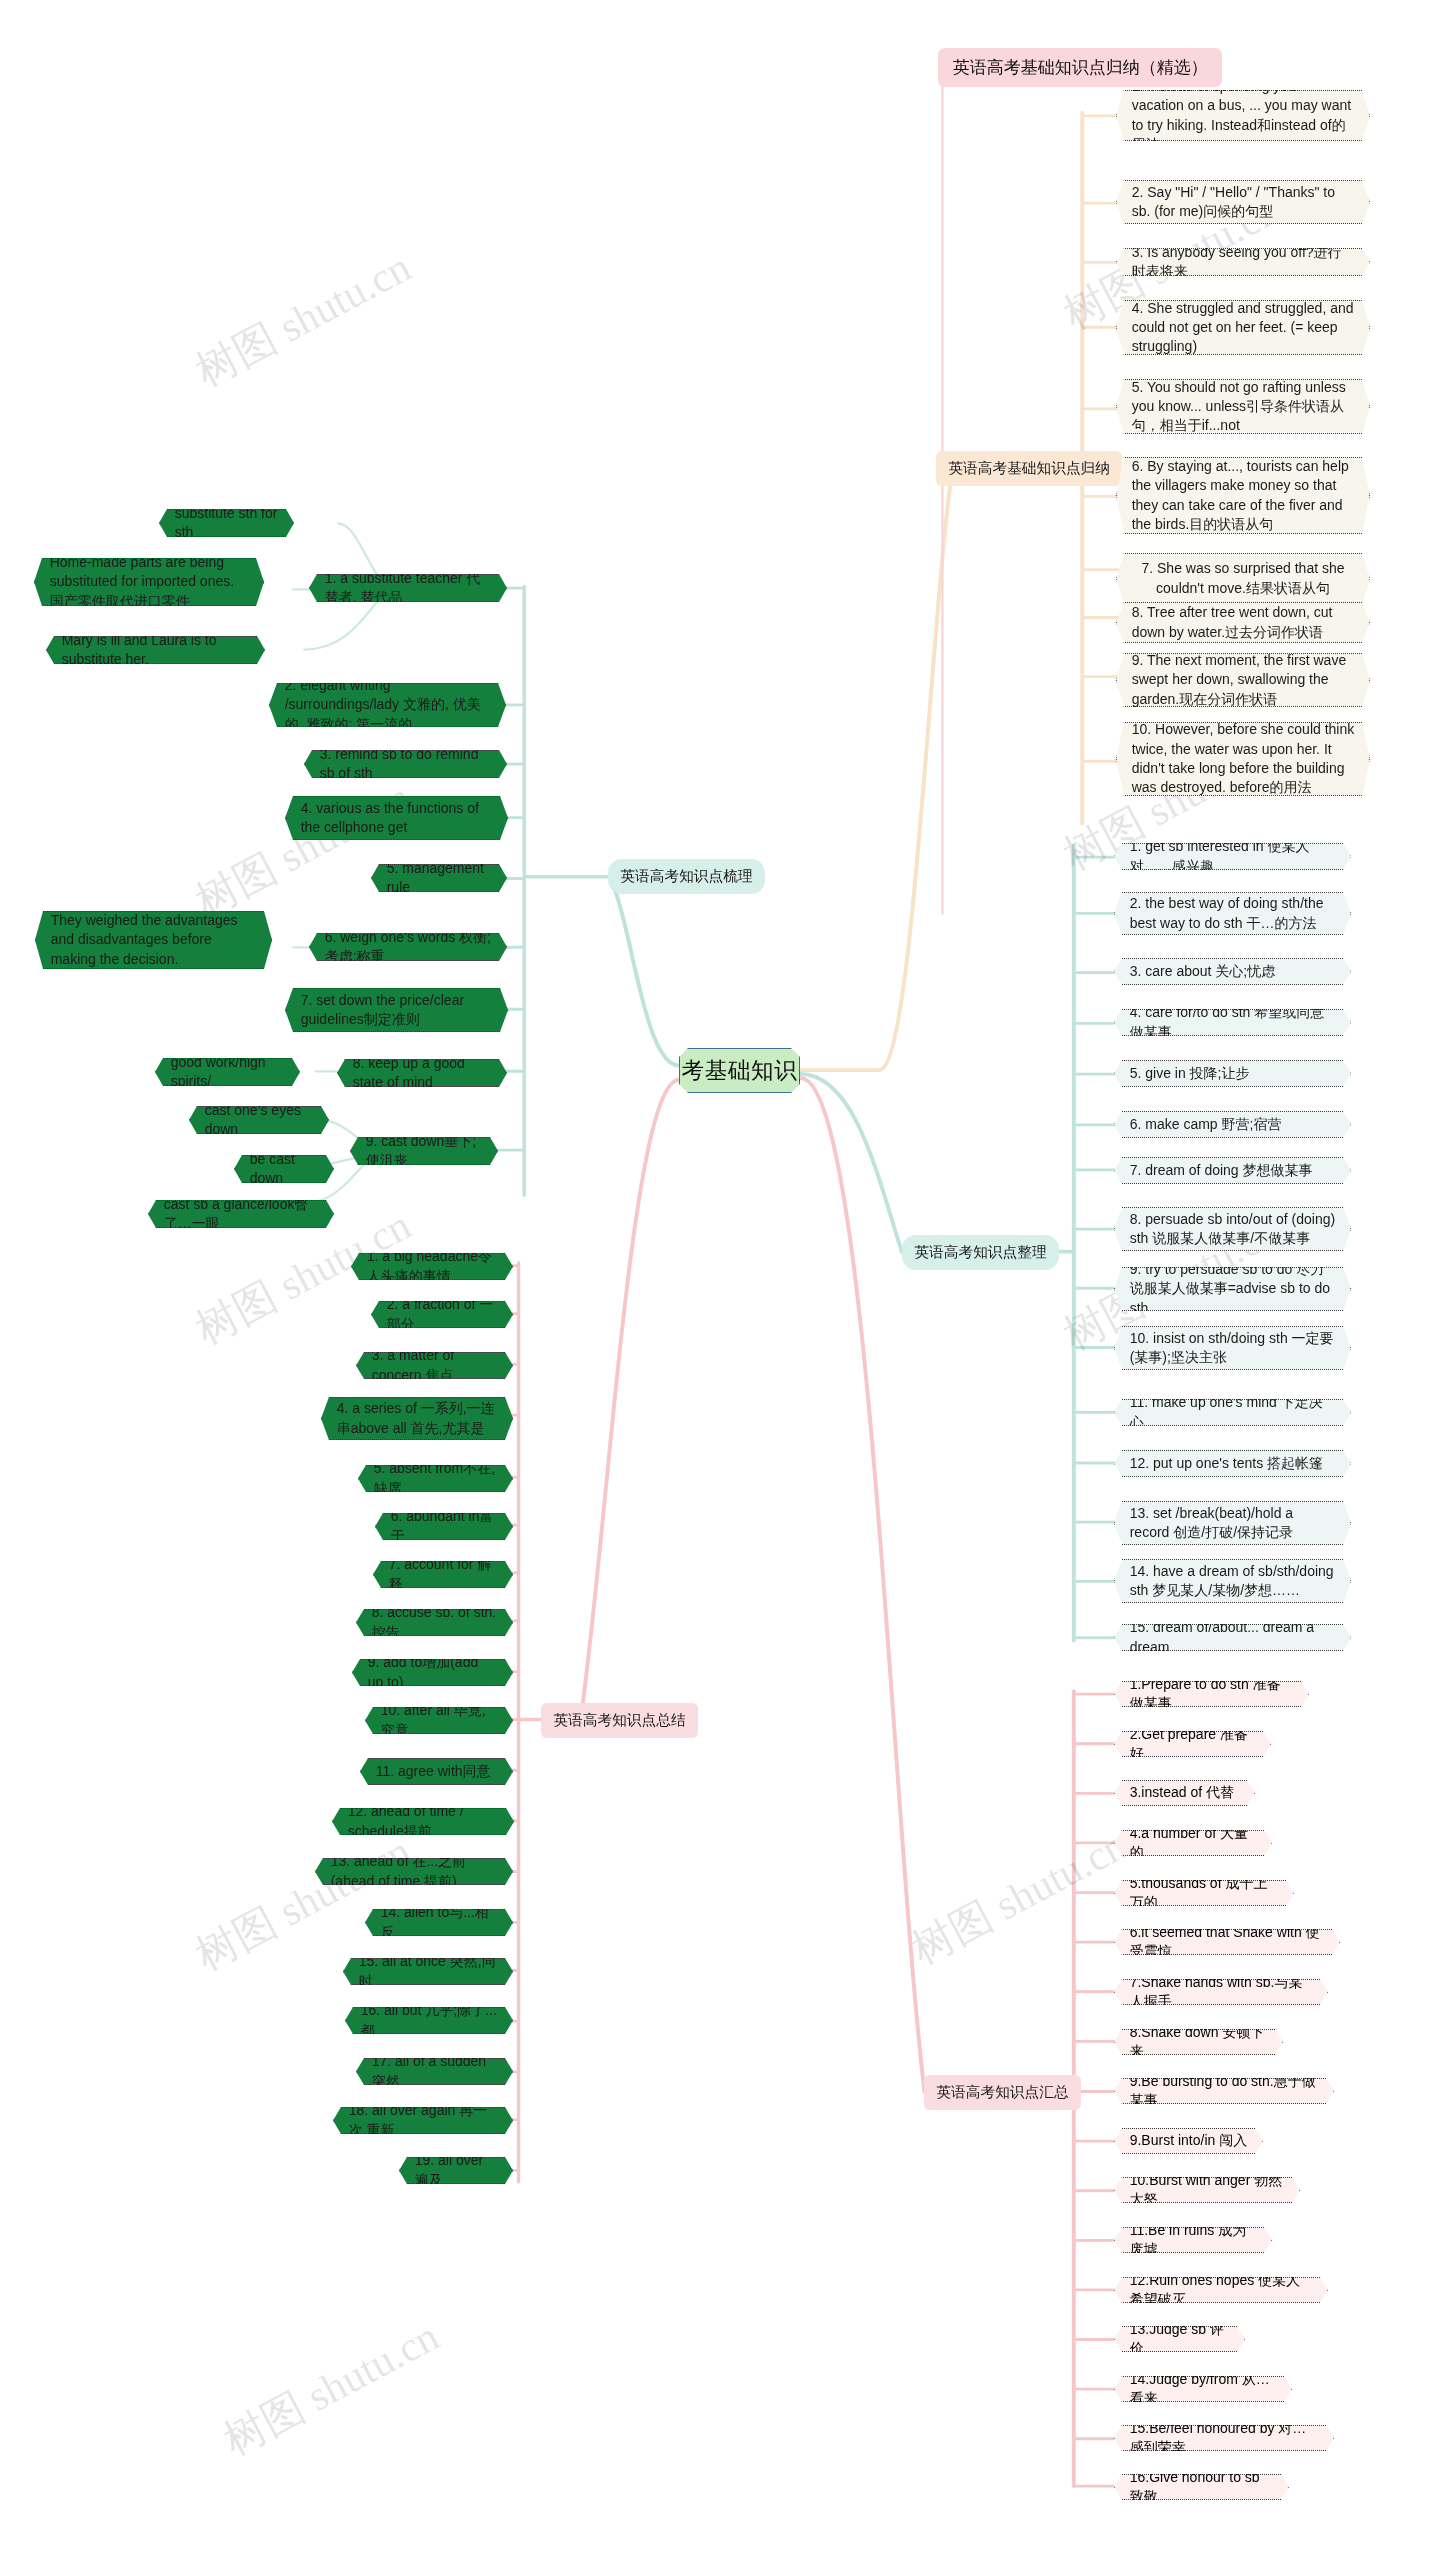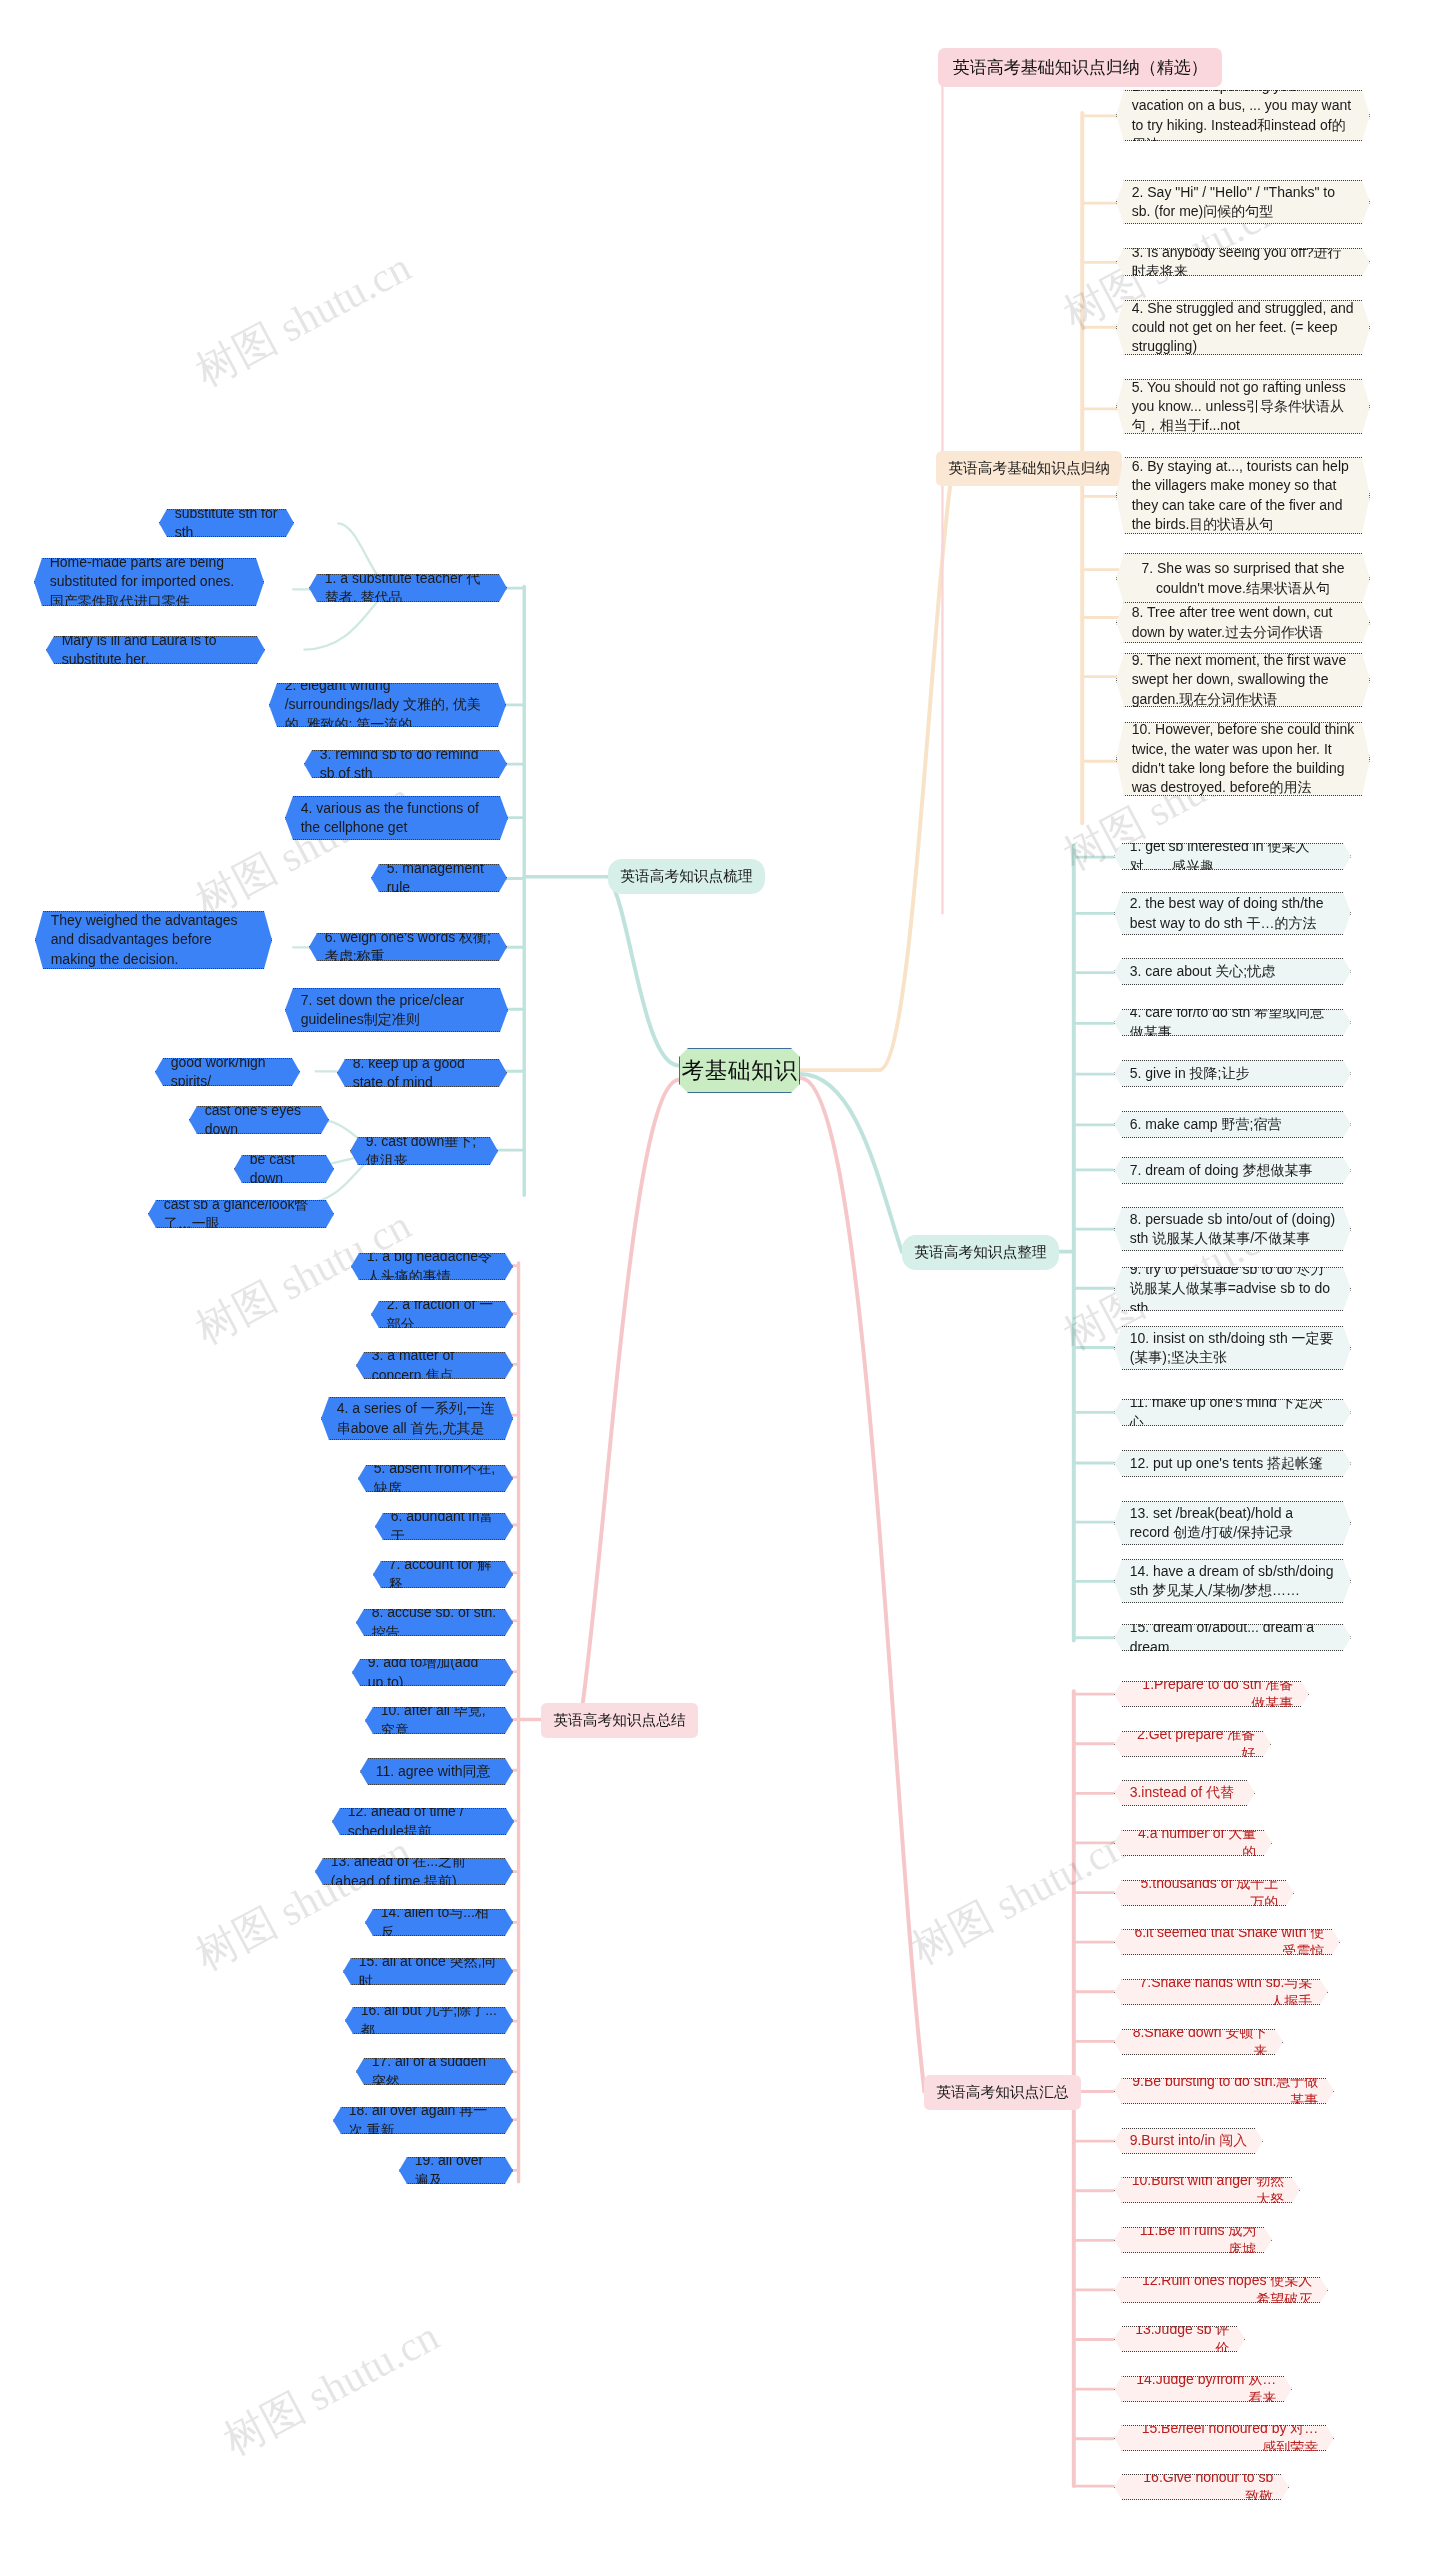--- a/index.html
+++ b/index.html
@@ -19,22 +19,22 @@
     display:flex;align-items:center;
     white-space:pre-wrap;
   }
   
   .hex{
     border:1.1px dotted #3a3a3a;
     clip-path:polygon(8px 0, calc(100% - 8px) 0, 100% 50%, calc(100% - 8px) 100%, 8px 100%, 0 50%);
   }
   .hex-teal{background:#eef6f5;}
   .hex-cream{background:#f8f5ec;}
-  .hex-pink{background:#fdf0ef;color:#b91c1c;text-align:right;}
-  .hex-plain{background:#3b82f6;}
+  .hex-pink{background:#fdf0ef;color:#000000;}
+  .hex-plain{background:#15803d;}
 
   
   .branch{
     position:absolute;box-sizing:border-box;
     font-size:14.7px;line-height:1.3;
     padding:8px 12.4px;border-radius:5.6px;
     display:flex;align-items:center;justify-content:center;
     white-space:nowrap;
   }
   .branch-teal{background:#d6efe9;border-radius:14px;}

